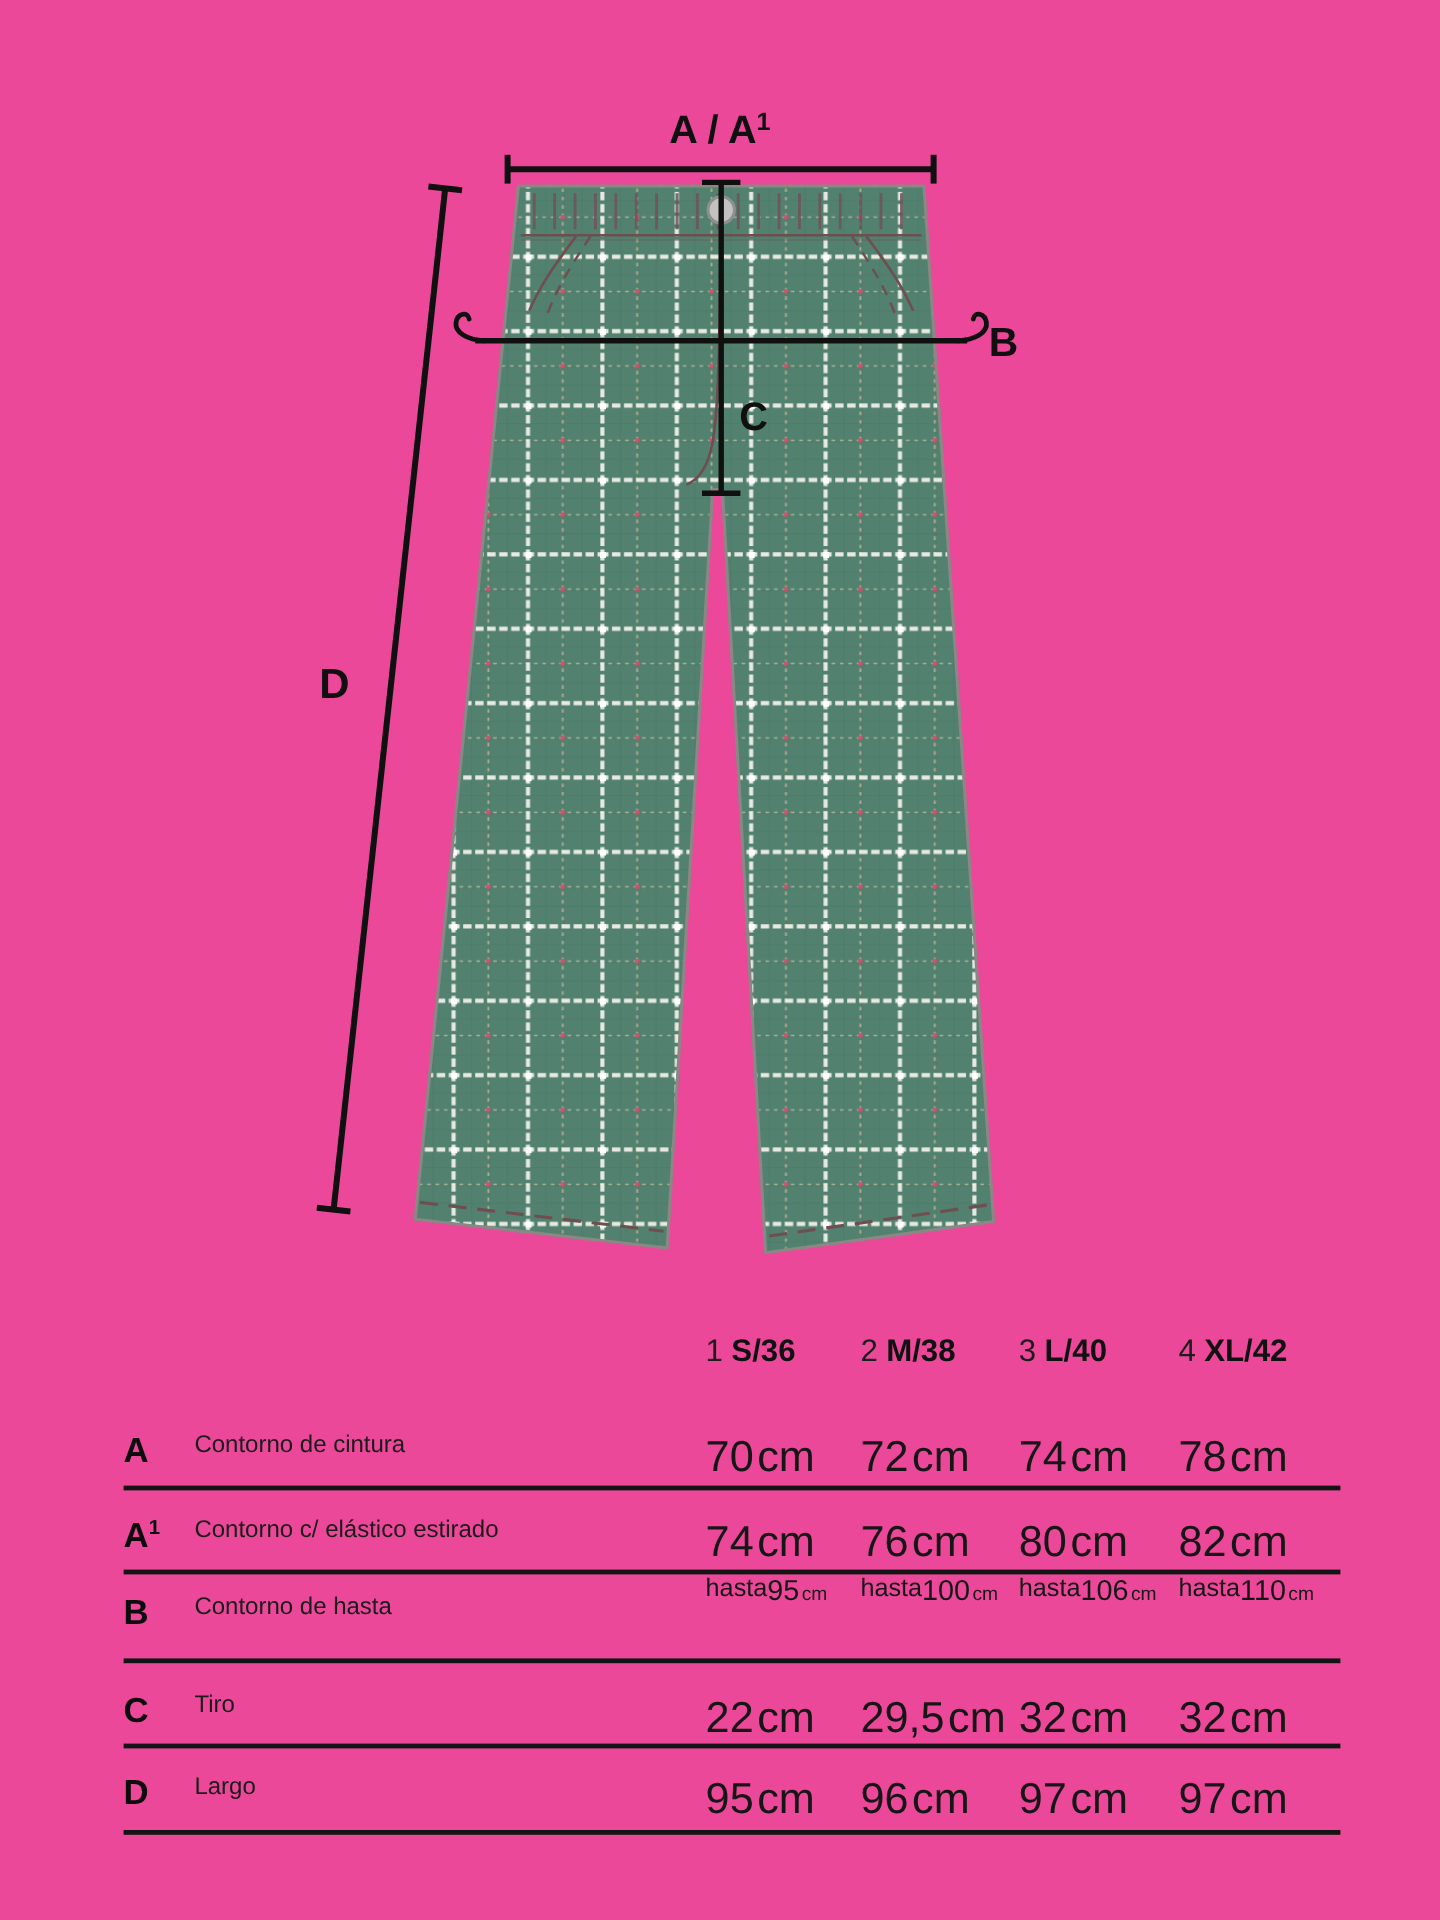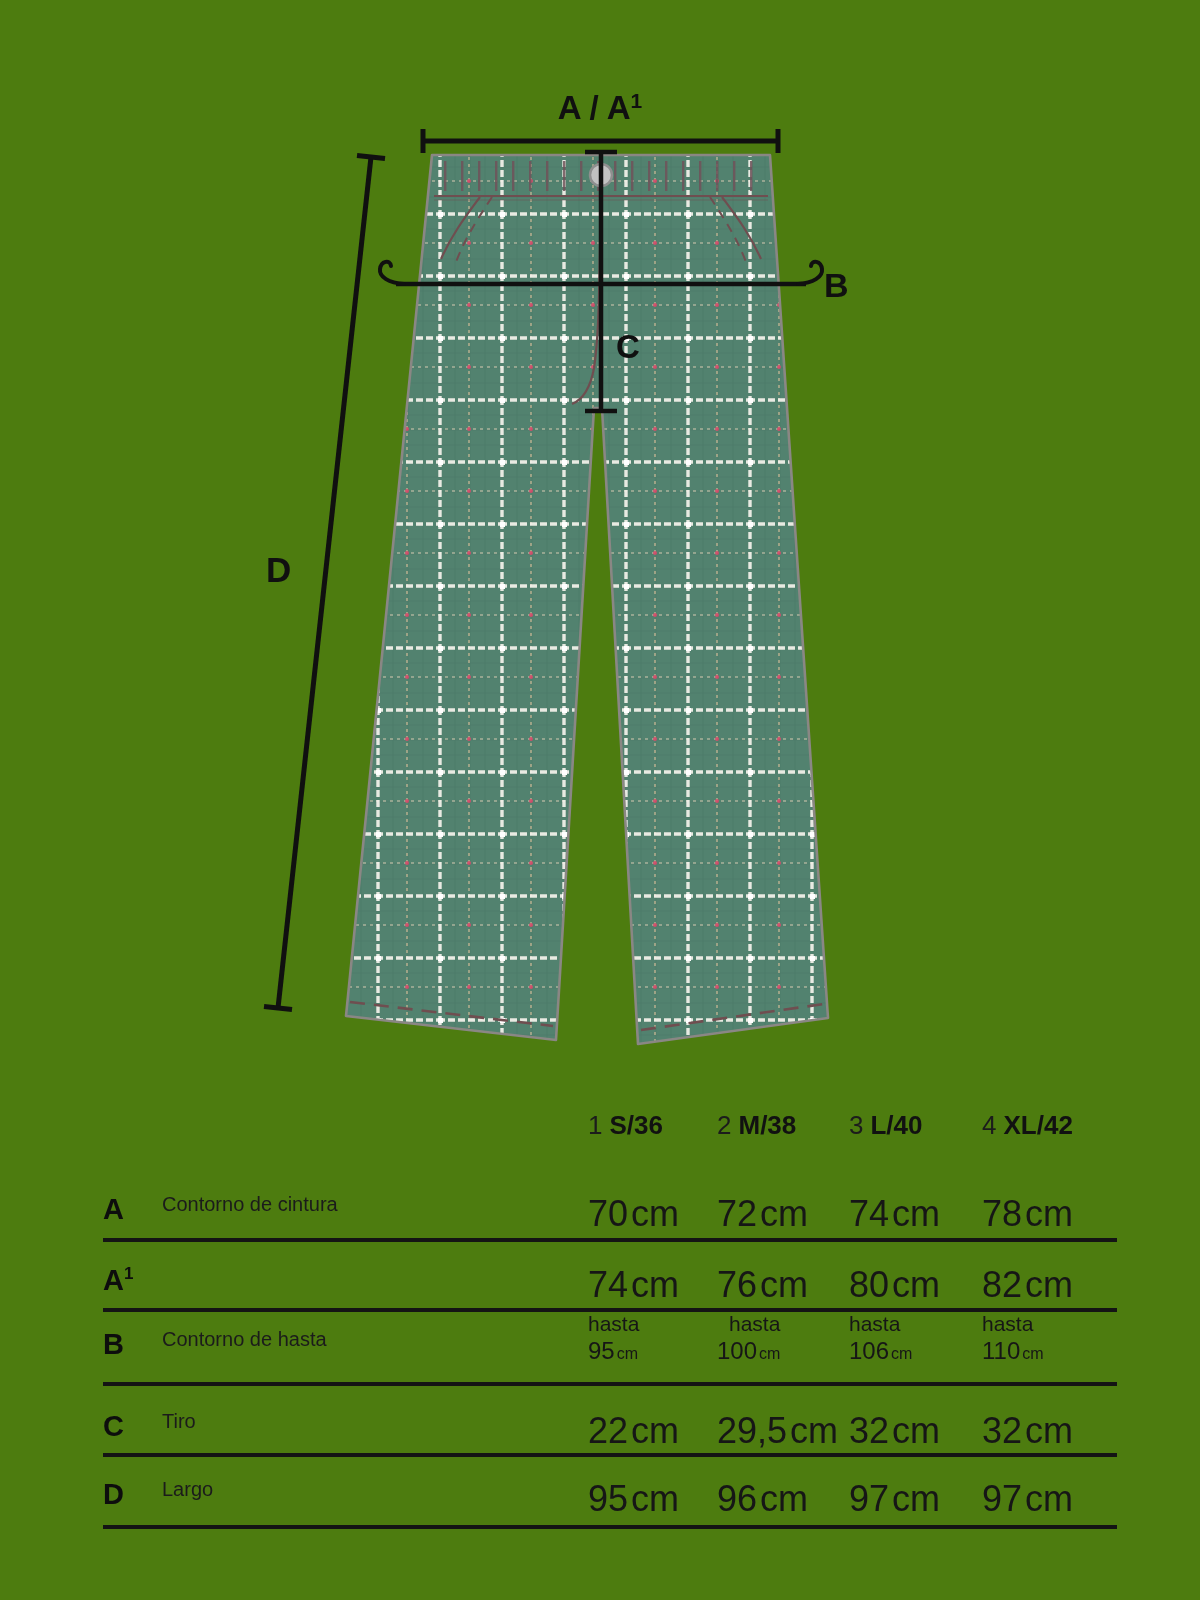--- a/index.html
+++ b/index.html
@@ -1,33 +1,33 @@
 <!DOCTYPE html>
 <html><head>
 <meta charset="utf-8">
 <style>
   html,body{margin:0;padding:0;background:#ffffff;}
   .page{
-    position:relative;width:1200px;height:1600px;overflow:hidden;background:#4d7c0f;
+    position:relative;width:1200px;height:1600px;overflow:hidden;background:#ec4899;
     font-family:"Liberation Sans", sans-serif;color:#141414;
   }
   .diagram{position:absolute;left:0;top:0;width:1200px;height:1060px;}
   .dim-label{font-family:"Liberation Sans", sans-serif;font-weight:700;fill:#101010;}
   
   .trow{position:absolute;left:0;width:1180px;height:40px;}
   .trow .col{position:absolute;white-space:nowrap;}
   .c1{left:588px;} .c2{left:717px;text-align:right;} .c3{left:849px;} .c4{left:982px;}
   .hnum{font-size:26px;font-weight:400;color:#1c1c1c;margin-right:7px;}
   .hlab{font-size:26px;font-weight:700;color:#111;}
   .letter{position:absolute;left:103px;font-size:29px;font-weight:700;color:#0d0d0d;}
   .letter sup{font-size:17px;font-weight:700;vertical-align:super;line-height:0;}
   .desc{position:absolute;left:162px;font-size:20px;font-weight:400;color:#1b1b1b;white-space:nowrap;}
   .val{font-size:36px;font-weight:400;color:#161616;}
   .val .unit{margin-left:3px;}
-  .valB{display:flex;flex-direction:column;line-height:1.18;}
+  .valB{display:flex;flex-direction:row;line-height:1.18;}
   .hasta{font-size:21px;font-weight:400;color:#161616;}
   .bnum{font-size:24px;font-weight:400;color:#161616;}
   .bnum .unit{font-size:16px;margin-left:2px;}
   .hline{position:absolute;left:103px;width:1014px;height:4px;background:#141414;}
 </style>
 </head>
 <body>
 
 <div class="page">
 
@@ -108,20 +108,21 @@
       <span class="desc">Contorno de cintura</span>
       <span class="col c1 val"><span>70</span><span class="unit">cm</span></span>
       <span class="col c2 val"><span>72</span><span class="unit">cm</span></span>
       <span class="col c3 val"><span>74</span><span class="unit">cm</span></span>
       <span class="col c4 val"><span>78</span><span class="unit">cm</span></span>
     </div>
     <div class="hline" style="top:1238px"></div>
 
     <div class="trow" style="top:1264px">
       <span class="letter"><span>A</span><sup>1</sup></span>
+      <span class="desc">Contorno c/ elástico estirado</span>
       <span class="col c1 val"><span>74</span><span class="unit">cm</span></span>
       <span class="col c2 val"><span>76</span><span class="unit">cm</span></span>
       <span class="col c3 val"><span>80</span><span class="unit">cm</span></span>
       <span class="col c4 val"><span>82</span><span class="unit">cm</span></span>
     </div>
     <div class="hline" style="top:1308px"></div>
 
     <div class="trow" style="top:1328px;height:70px">
       <span class="letter"><span>B</span><sup></sup></span>
       <span class="desc">Contorno de hasta</span>

